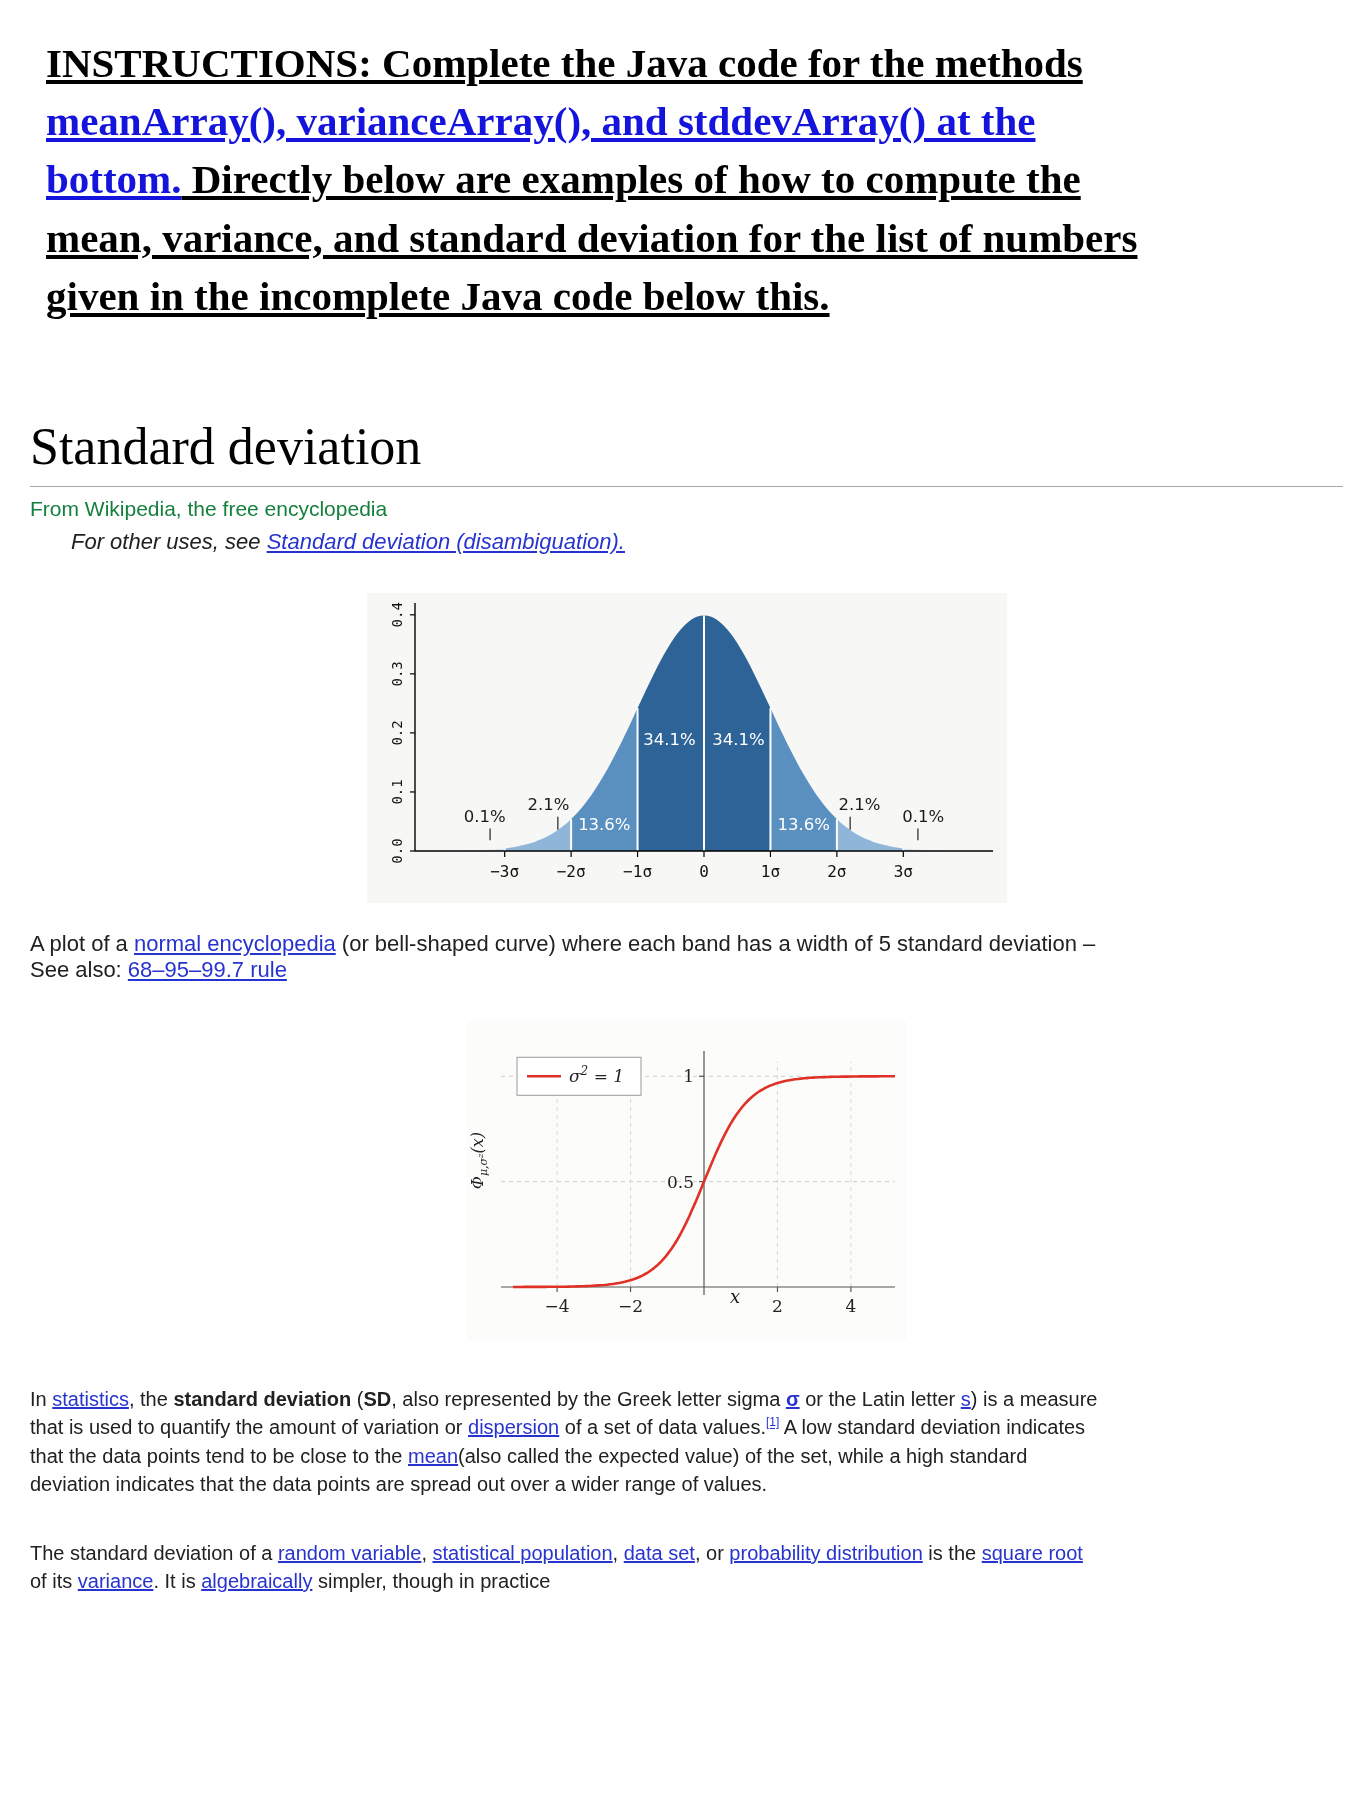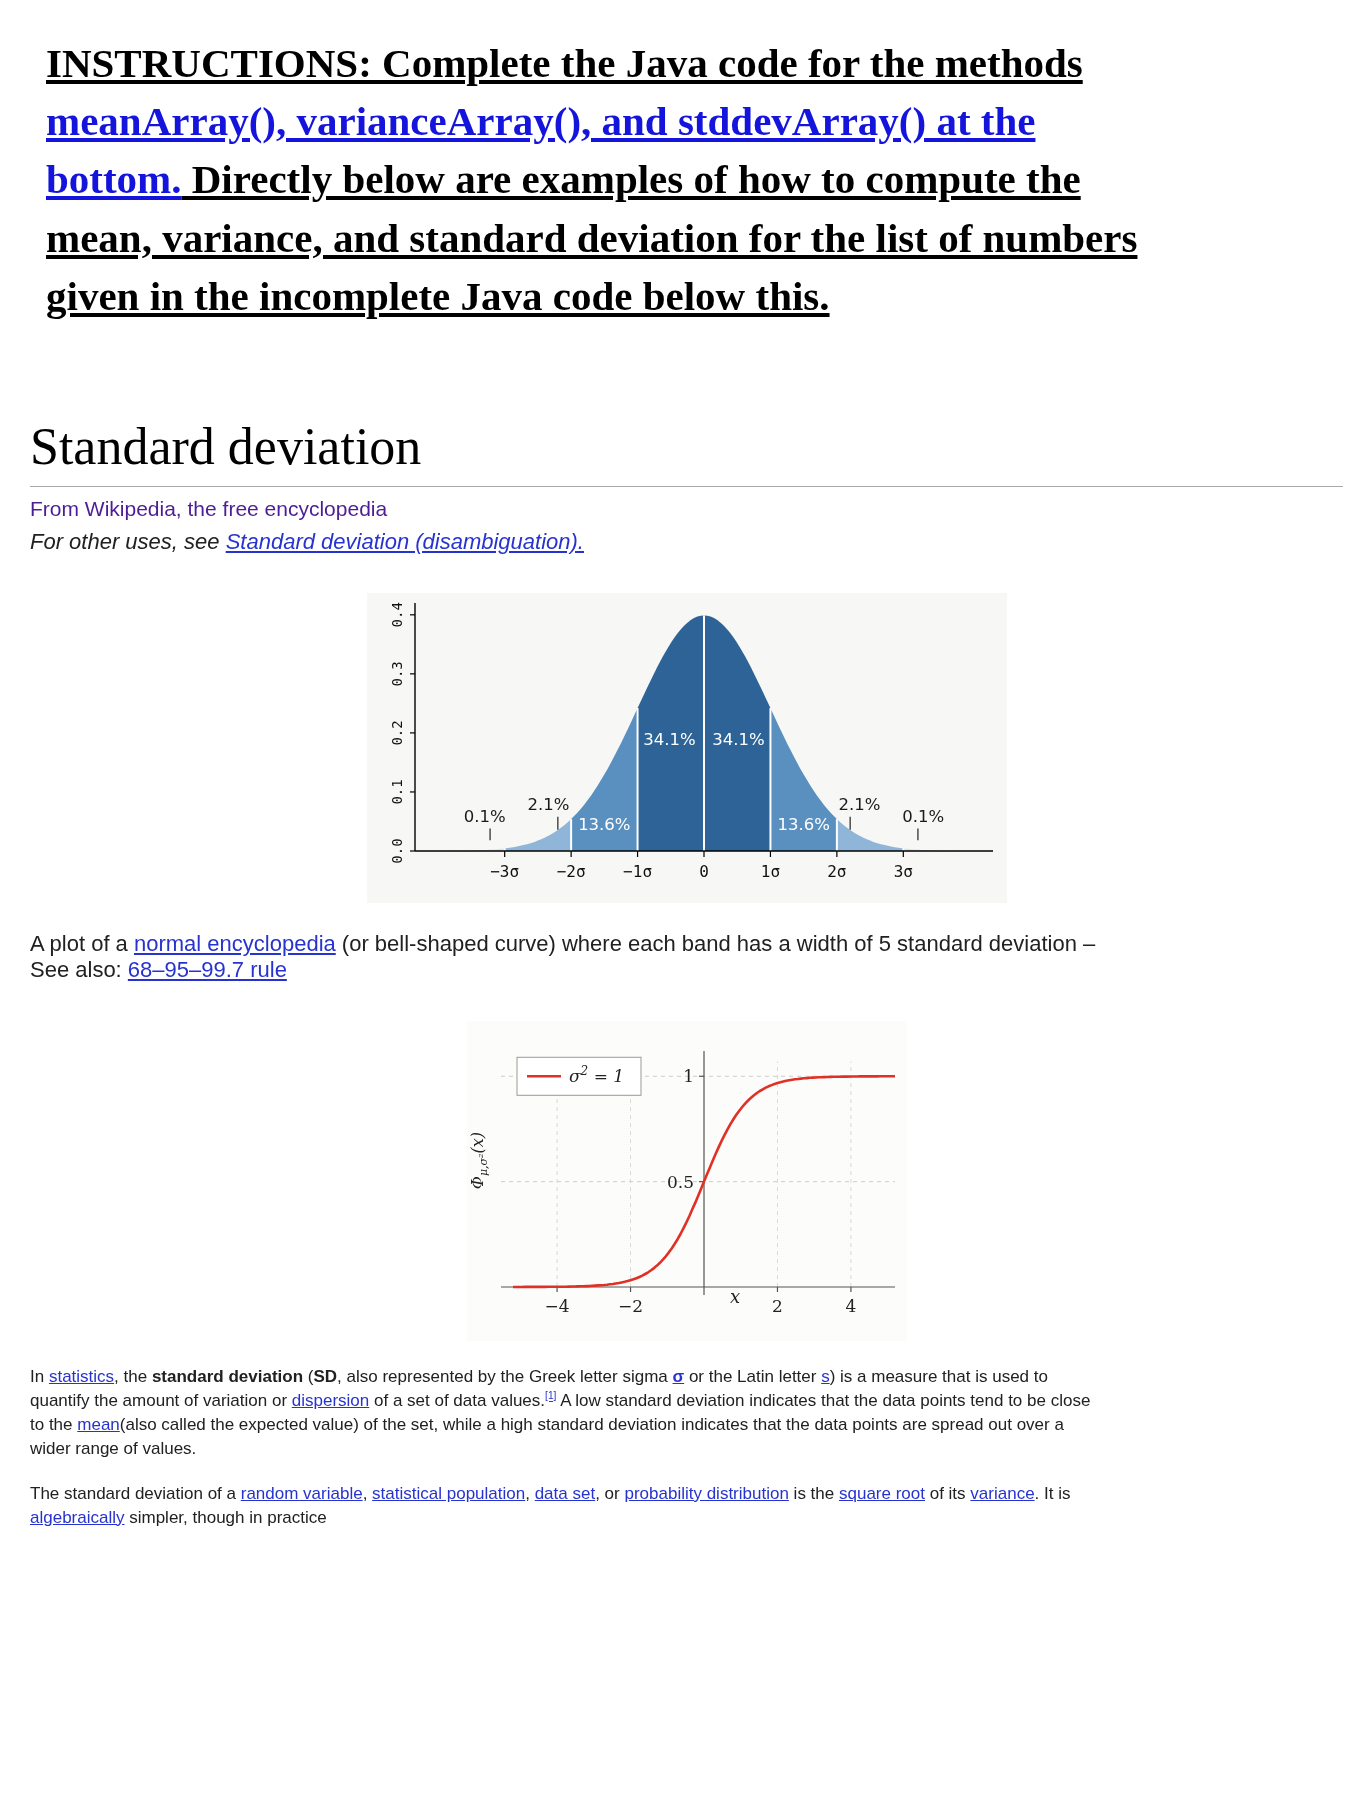--- a/index.html
+++ b/index.html
@@ -4,31 +4,31 @@
 <style>
   html,body{margin:0;padding:0;}
   body{width:1371px;min-height:1805px;background:#ffffff;color:#202122;font-family:"Liberation Sans",sans-serif;}
   .page{padding:18px 28px 60px 30px;}
 
   .instructions{font-family:"Liberation Serif",serif;font-size:41px;line-height:1.42;font-weight:700;color:#000;max-width:1100px;margin:16px;}
   .instructions .u{text-decoration:underline;}
   .instructions a{color:var(--ilink,#1414dd);text-decoration:underline;cursor:pointer;}
 
   .article-title{font-family:"Liberation Serif",serif;font-size:52px;font-weight:400;color:#000;margin:92px 0 0 0;padding-bottom:10px;border-bottom:1px solid #a9a9a9;}
-  .from-line{margin-top:10px;font-size:21px;color:#4c1d95;}
-  .hatnote{margin-top:8px;font-size:22px;font-style:italic;color:#202122;}
+  .from-line{margin-top:10px;font-size:21px;color:#15803d;}
+  .hatnote{margin-top:8px;font-size:22px;font-style:italic;color:#202122;margin-left:41px;}
 
   .figure{margin:38px 0 0 0;text-align:center;}
   .figure svg{display:inline-block;}
   #bell-chart{background:#f7f7f5;}
   #cdf-chart{background:#fcfcfb;}
 
   .caption{margin-top:24px;font-size:22px;color:#202122;max-width:1260px;}
   .see-also{font-size:22px;color:#202122;}
-  .body{margin:20px 0 0 0;font-size:17px;line-height:1.42;max-width:1075px;color:#202122;}
+  .body{margin:40px 0 0 0;font-size:20px;line-height:1.42;max-width:1075px;color:#202122;}
 
   a.lnk,.lnk{color:var(--link,#2733cf);text-decoration:underline;cursor:pointer;}
   .lnk.b{font-weight:700;}
   sup{font-size:0.6em;vertical-align:super;line-height:0;}
   b{font-weight:700;}
 </style>
 </head>
 <body>
 
 <div class="page">

